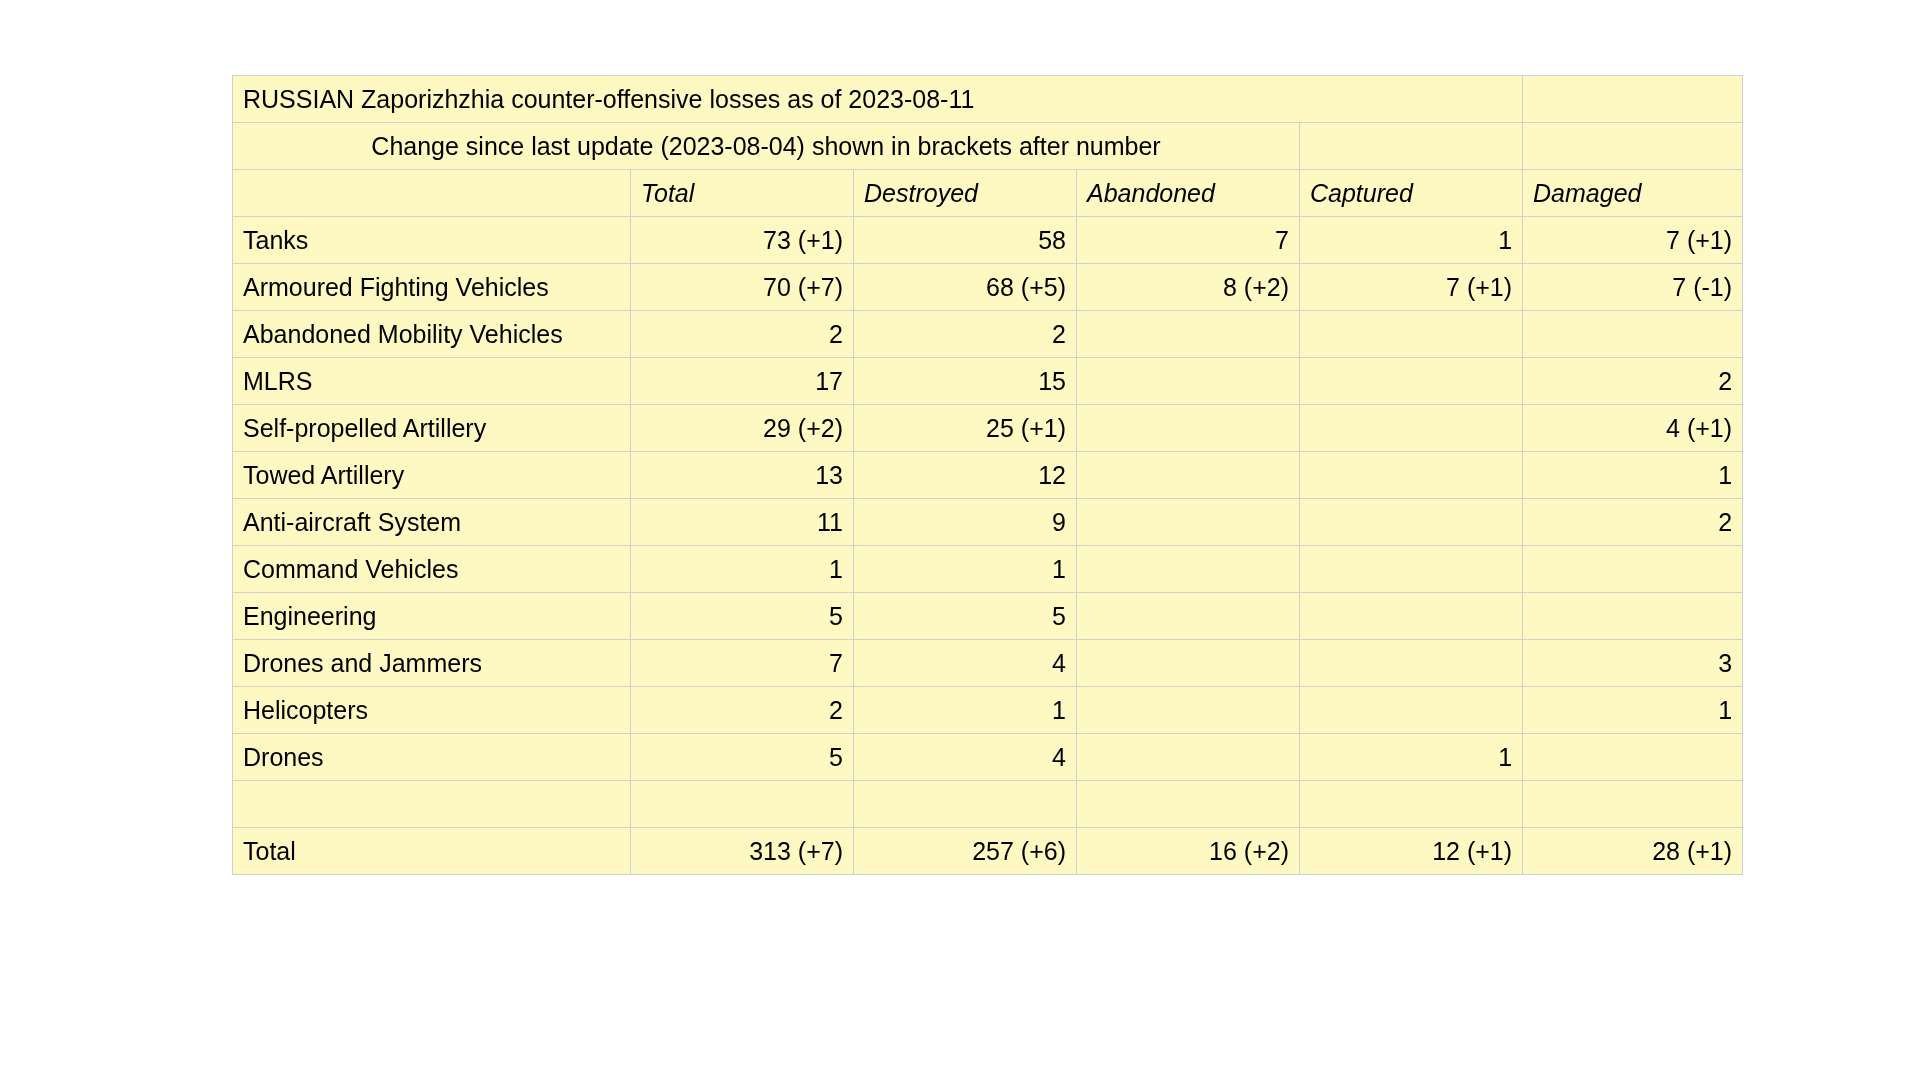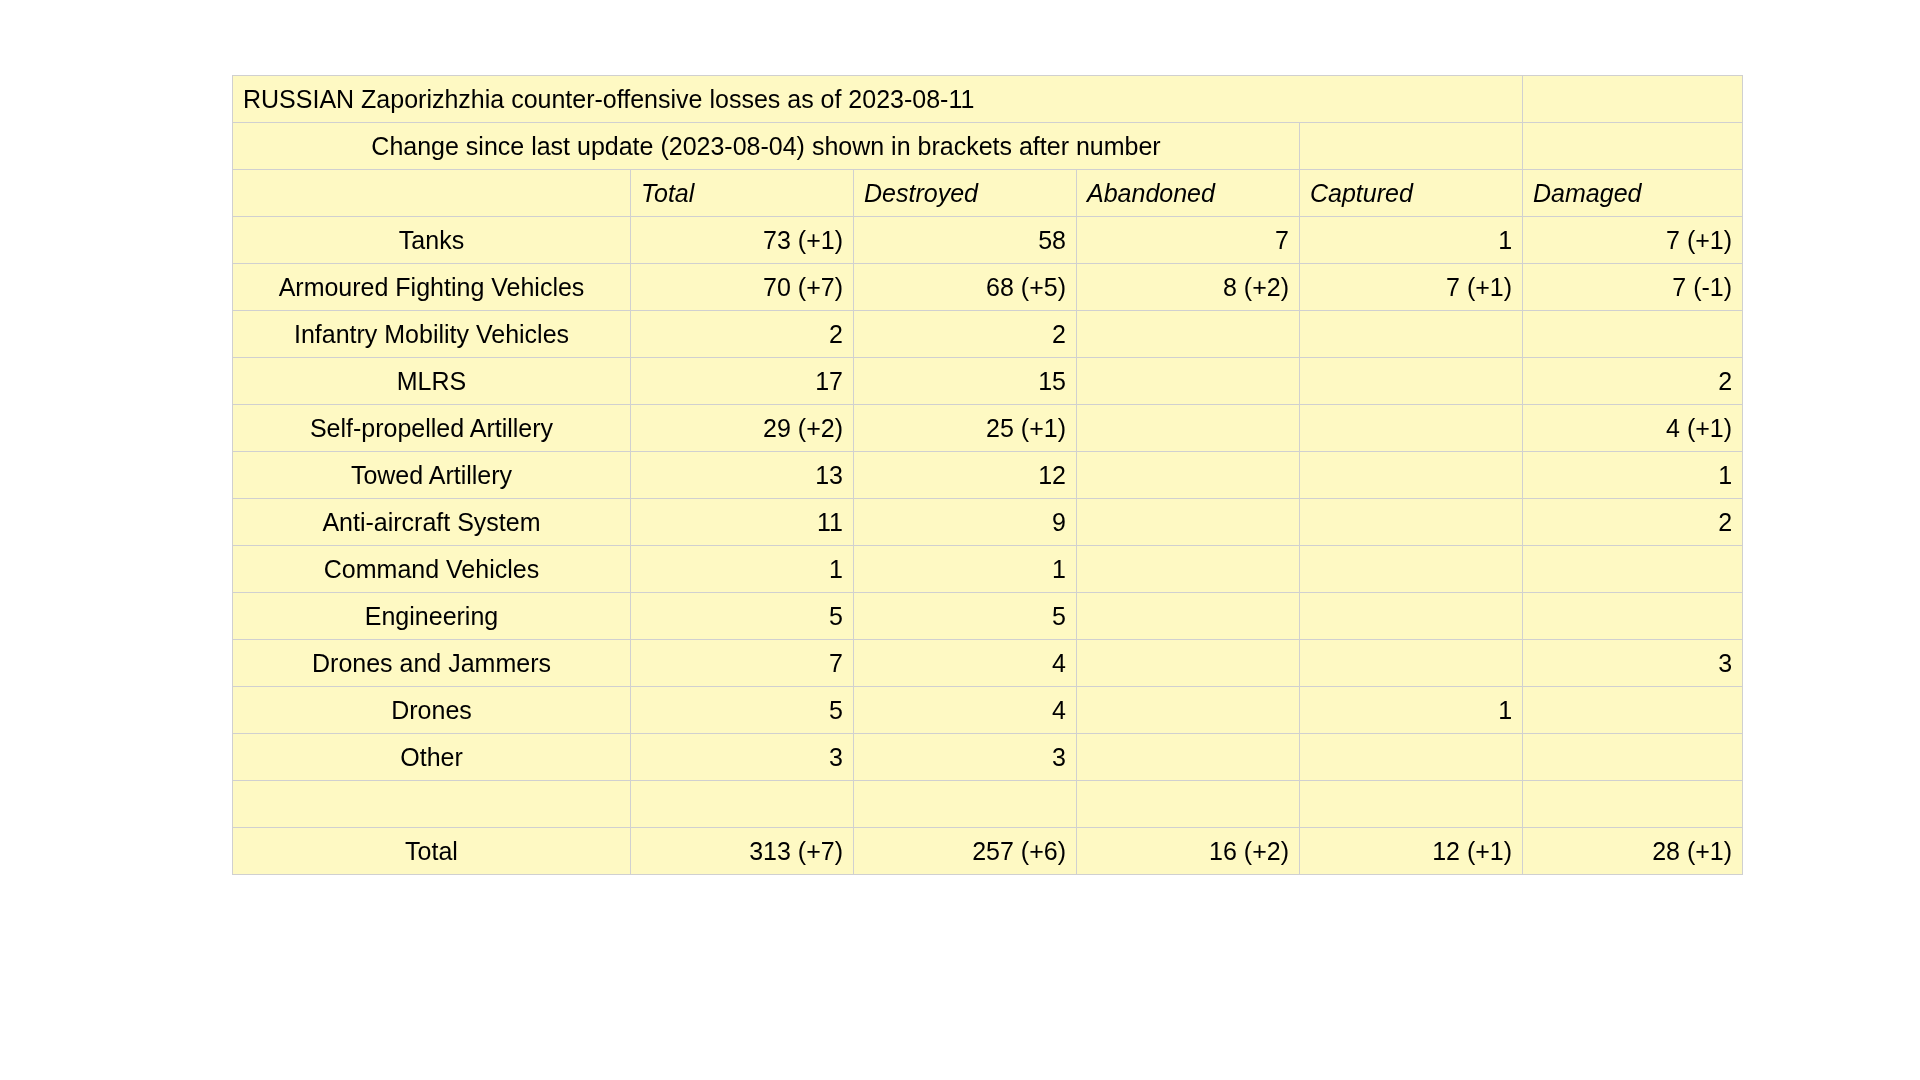--- a/index.html
+++ b/index.html
@@ -52,21 +52,21 @@
     text-align: center;
     height: 48px;
   }
   .blank-cell { }
   .hdr {
     font-style: italic;
     text-align: left;
     font-size: 25px;
   }
   .rowlabel {
-    text-align: center;
+    text-align: left;
   }
   .num {
     text-align: right;
   }
   .num.total {
     font-weight: normal;
   }
   .spacer-row td {
     height: 44px;
   }
@@ -115,21 +115,21 @@
         </tr>
         <tr>
           <td class="rowlabel">Armoured Fighting Vehicles</td>
           <td class="num total">70 (+7)</td>
           <td class="num">68 (+5)</td>
           <td class="num">8 (+2)</td>
           <td class="num">7 (+1)</td>
           <td class="num">7 (-1)</td>
         </tr>
         <tr>
-          <td class="rowlabel">Infantry Mobility Vehicles</td>
+          <td class="rowlabel">Abandoned Mobility Vehicles</td>
           <td class="num total">2</td>
           <td class="num">2</td>
           <td class="num"></td>
           <td class="num"></td>
           <td class="num"></td>
         </tr>
         <tr>
           <td class="rowlabel">MLRS</td>
           <td class="num total">17</td>
           <td class="num">15</td>
@@ -179,33 +179,33 @@
         </tr>
         <tr>
           <td class="rowlabel">Drones and Jammers</td>
           <td class="num total">7</td>
           <td class="num">4</td>
           <td class="num"></td>
           <td class="num"></td>
           <td class="num">3</td>
         </tr>
         <tr>
+          <td class="rowlabel">Helicopters</td>
+          <td class="num total">2</td>
+          <td class="num">1</td>
+          <td class="num"></td>
+          <td class="num"></td>
+          <td class="num">1</td>
+        </tr>
+        <tr>
           <td class="rowlabel">Drones</td>
           <td class="num total">5</td>
           <td class="num">4</td>
           <td class="num"></td>
           <td class="num">1</td>
-          <td class="num"></td>
-        </tr>
-        <tr>
-          <td class="rowlabel">Other</td>
-          <td class="num total">3</td>
-          <td class="num">3</td>
-          <td class="num"></td>
-          <td class="num"></td>
           <td class="num"></td>
         </tr>
         <tr class="spacer-row">
           <td></td>
           <td></td>
           <td></td>
           <td></td>
           <td></td>
           <td></td>
         </tr>

